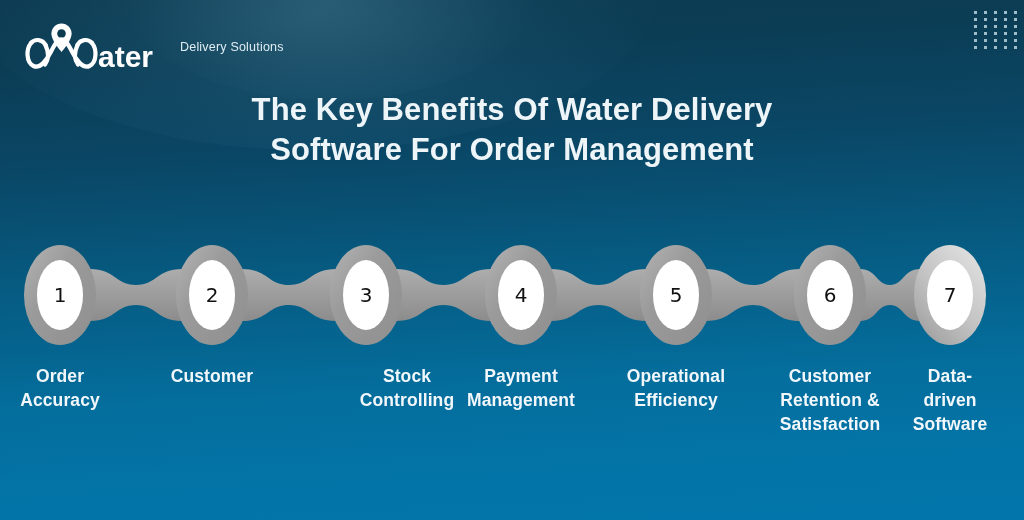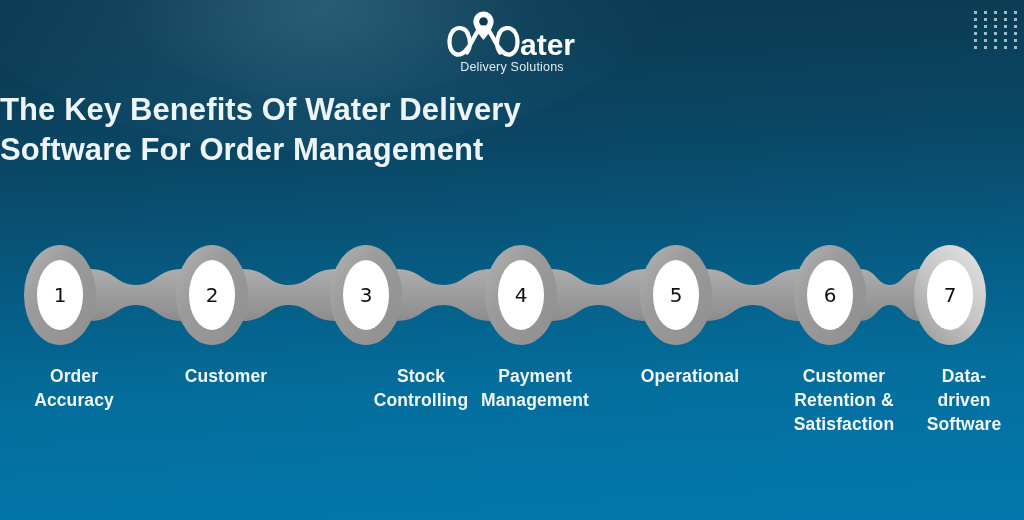--- a/index.html
+++ b/index.html
@@ -72,21 +72,21 @@
   }
 
   
   .logo {
     position: absolute;
     left: 0;
     right: 0;
     top: 10px;
     height: 76px;
     display: flex;
-    flex-direction: column;
+    flex-direction: row;
     align-items: center;
   }
   .logo-mark {
     position: relative;
     width: 180px;
     height: 52px;
   }
   .logo-mark svg { display: block; }
   .logo-sub {
     margin-top: -2px;
@@ -95,21 +95,21 @@
     color: #dfecf2;
     font-weight: 400;
   }
 
   
   .headline {
     position: absolute;
     top: 90px;
     left: 0;
     right: 0;
-    text-align: left;
+    text-align: center;
     color: #eef5f8;
     font-size: 31px;
     font-weight: 700;
     line-height: 40px;
     letter-spacing: .1px;
   }
   .headline .l2 { display: block; }
 
   
   .chain {
@@ -139,21 +139,21 @@
     justify-content: center;
     color: #111111;
     font-size: 20px;
     font-weight: 500;
     font-family: "DejaVu Sans", sans-serif;
   }
 
   
   .labels {
     position: absolute;
-    left: 14px;
+    left: 0;
     top: 364px;
     width: 992px;
     height: 110px;
   }
   .label {
     position: absolute;
     text-align: center;
     color: #f1f7fa;
     font-size: 17.5px;
     font-weight: 700;
@@ -338,20 +338,21 @@
       <div class="label" style="left: 366px; top: 0px; margin-left: 41px;">
         <div>Stock</div>
         <div>Controlling</div>
       </div>
       <div class="label" style="left: 521px; top: 0px;">
         <div>Payment</div>
         <div>Management</div>
       </div>
       <div class="label" style="left: 676px; top: 0px;">
         <div>Operational</div>
+        <div>Efficiency</div>
       </div>
       <div class="label" style="left: 830px; top: 0px;">
         <div>Customer</div>
         <div>Retention &amp;</div>
         <div>Satisfaction</div>
       </div>
       <div class="label" style="left: 950px; top: 0px;">
         <div>Data-driven</div>
         <div>Software</div>
       </div>

